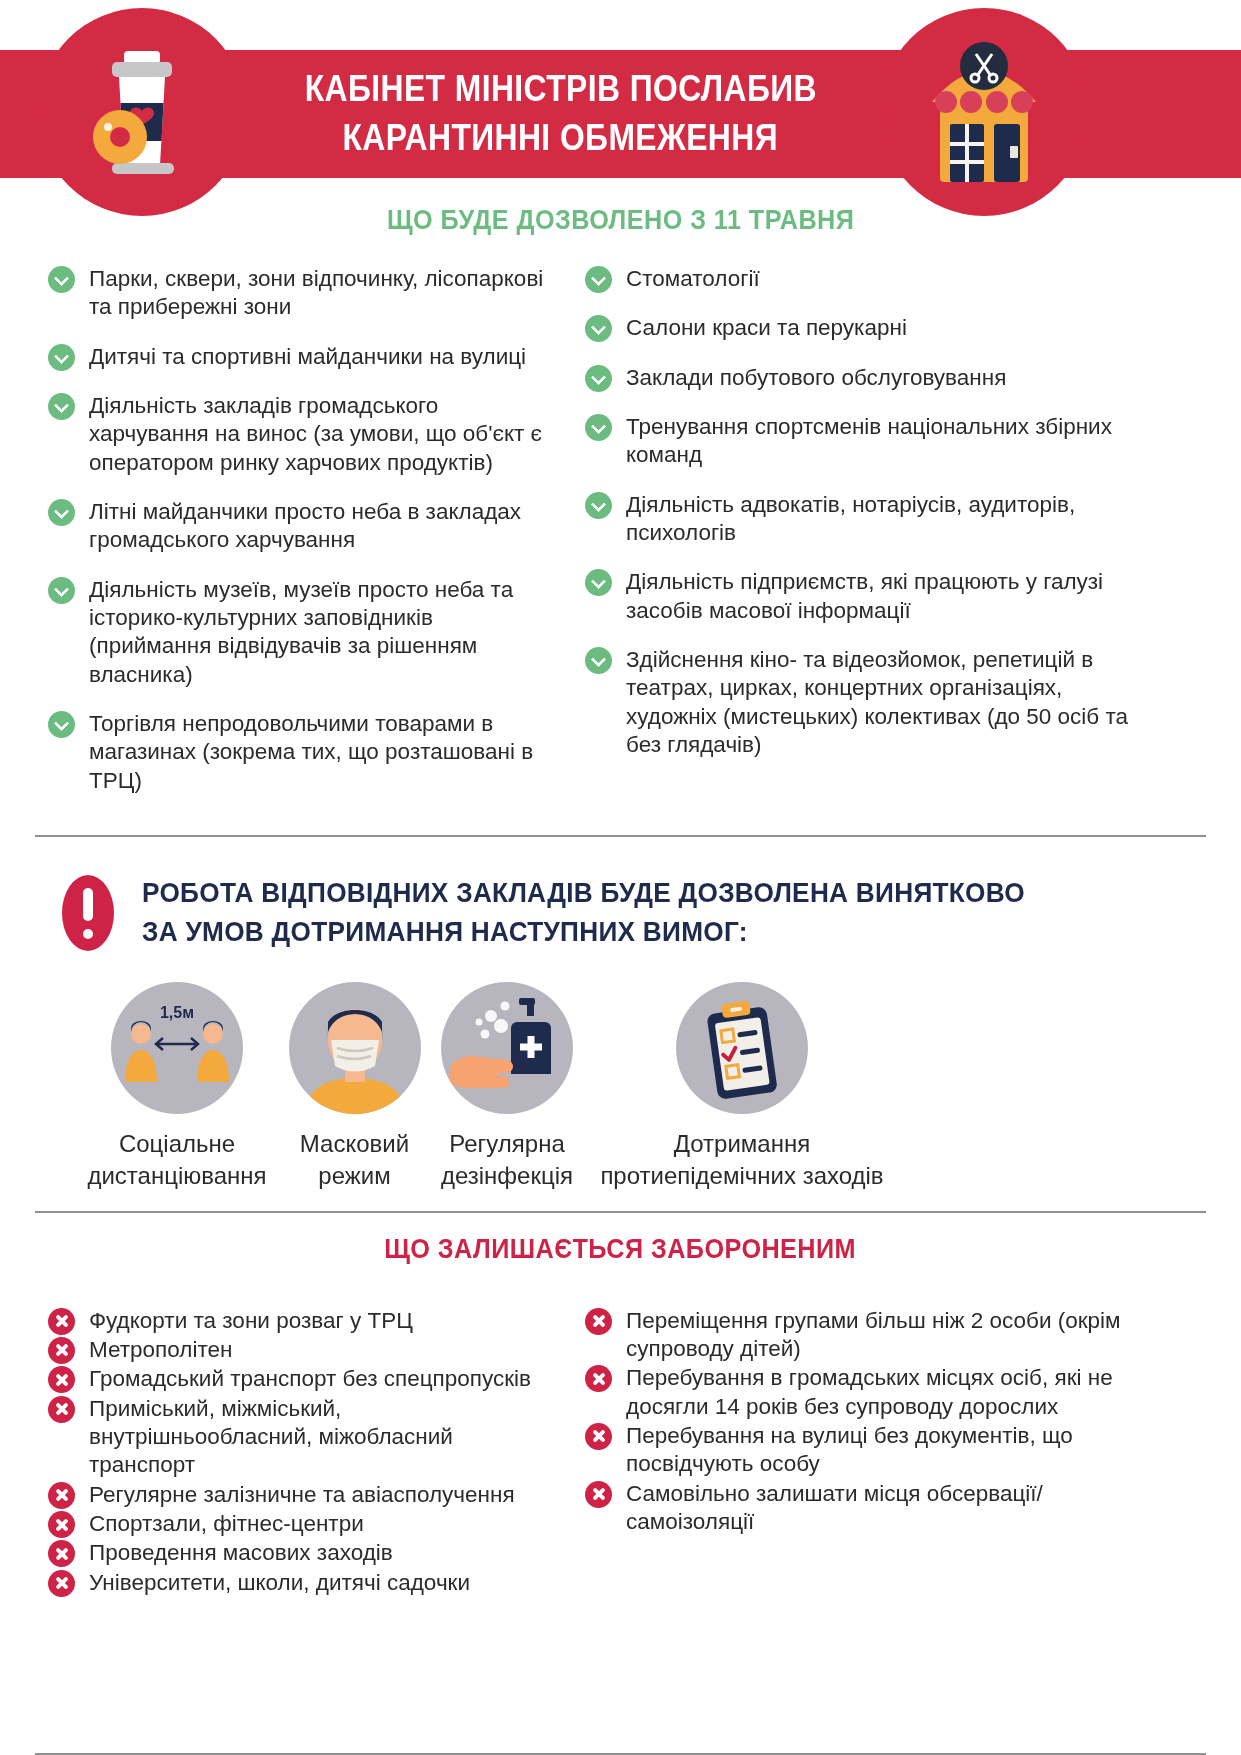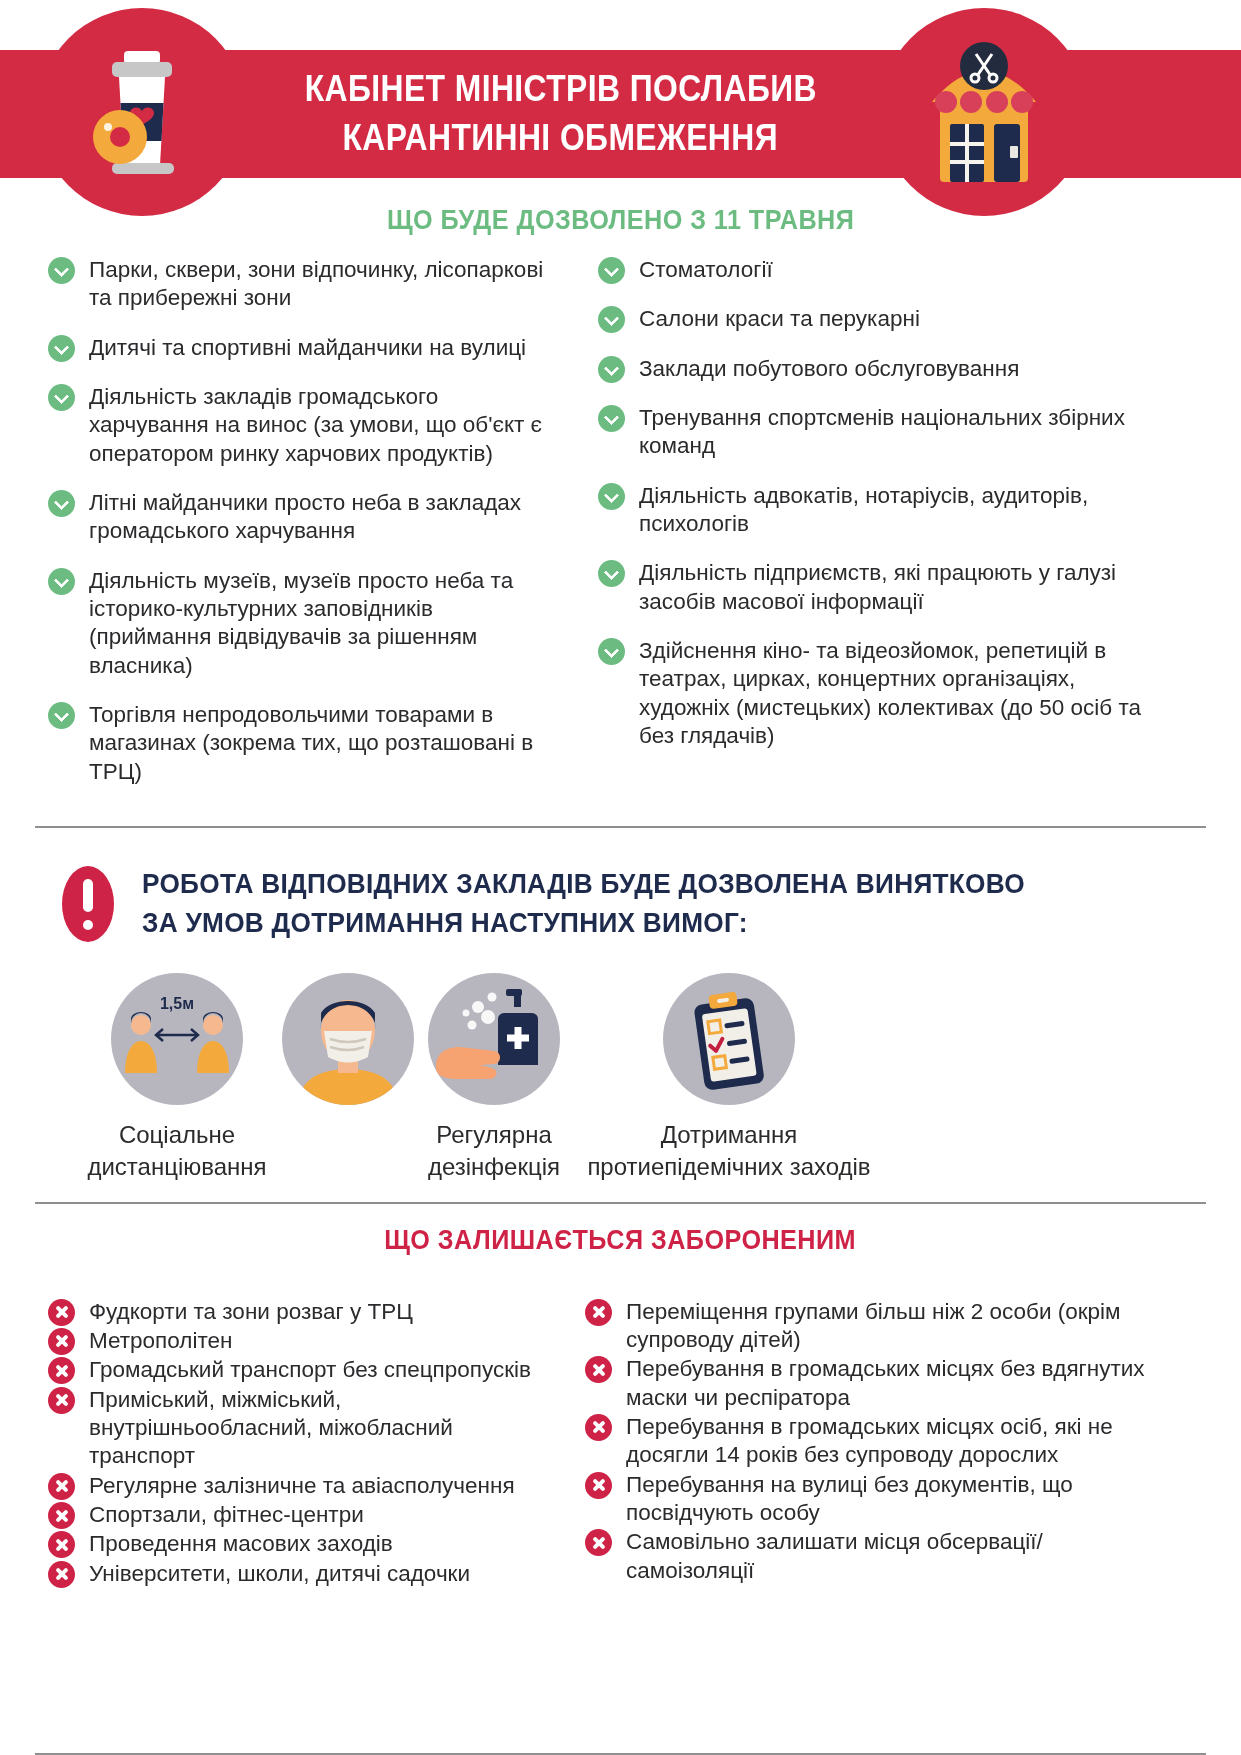--- a/index.html
+++ b/index.html
@@ -73,21 +73,21 @@
   .req-caption { margin-top:14px; font-size:24px; line-height:1.35; text-align:center; color:#2b2b2e; }
   .req:nth-child(1) .req-caption { max-width:210px; }
   .req:nth-child(2) .req-caption { max-width:145px; }
   .req:nth-child(3) .req-caption { max-width:160px; }
   .req:nth-child(4) .req-caption { max-width:310px; }
 
   
   .footer { margin-top:auto; }
 
   .mt-green { margin-top:26px; }
-  .mt-lists { margin-top:20px;gap:13px; }
+  .mt-lists { margin-top:29px; }
   .mt-div1  { margin-top:40px; }
   .mt-warn  { margin-top:36px; }
   .mt-reqs  { margin-top:30px; }
   .mt-div2  { margin-top:18px; }
   .mt-redh  { margin-top:20px; }
   .mt-blist { margin-top:42px; }
 </style>
 </head>
 <body>
 
@@ -241,20 +241,21 @@
           <ellipse cx="66" cy="58" rx="27" ry="31" fill="#f6b98f"></ellipse>
           <path d="M38 56 C36 22 96 22 94 56 C94 40 86 32 66 32 C46 32 38 40 38 56 Z" fill="#1e2b4d"></path>
           <path d="M39 50 C48 26 84 26 93 50 L93 40 C84 24 48 24 39 40 Z" fill="#1e2b4d"></path>
           <path d="M42 58 L90 58 L86 84 Q66 95 46 84 Z" fill="#f2efe9"></path>
           <g stroke="#cfc9bd" stroke-width="2.5" fill="none">
             <path d="M48 66 Q66 72 84 66"></path>
             <path d="M48 74 Q66 80 82 74"></path>
           </g>
         </svg>
       </div>
+      <div class="req-caption">Масковий режим</div>
     </div>
 
     <div class="req">
       <div class="req-circle">
         <svg width="132" height="132" viewBox="0 0 132 132" aria-hidden="true">
           <g fill="#ffffff" opacity=".9">
             <circle cx="50" cy="34" r="6"></circle>
             <circle cx="64" cy="24" r="4.5"></circle>
             <circle cx="44" cy="52" r="4.5"></circle>
             <circle cx="60" cy="44" r="7"></circle>
@@ -337,24 +338,20 @@
         <span class="item-text">Університети, школи, дитячі садочки</span>
       </div>
     </div>
     <div class="col col-right">
       <div class="item">
         <span class="ic ic-x"></span>
         <span class="item-text">Переміщення групами більш ніж 2 особи (окрім супроводу дітей)</span>
       </div>
       <div class="item">
         <span class="ic ic-x"></span>
-        <span class="item-text">Перебування в громадських місцях без вдягнутих маски чи респіратора</span>
-      </div>
-      <div class="item">
-        <span class="ic ic-x"></span>
         <span class="item-text">Перебування в громадських місцях осіб, які не досягли 14 років без супроводу дорослих</span>
       </div>
       <div class="item">
         <span class="ic ic-x"></span>
         <span class="item-text">Перебування на вулиці без документів, що посвідчують особу</span>
       </div>
       <div class="item">
         <span class="ic ic-x"></span>
         <span class="item-text">Самовільно залишати місця обсервації/самоізоляції</span>
       </div>

